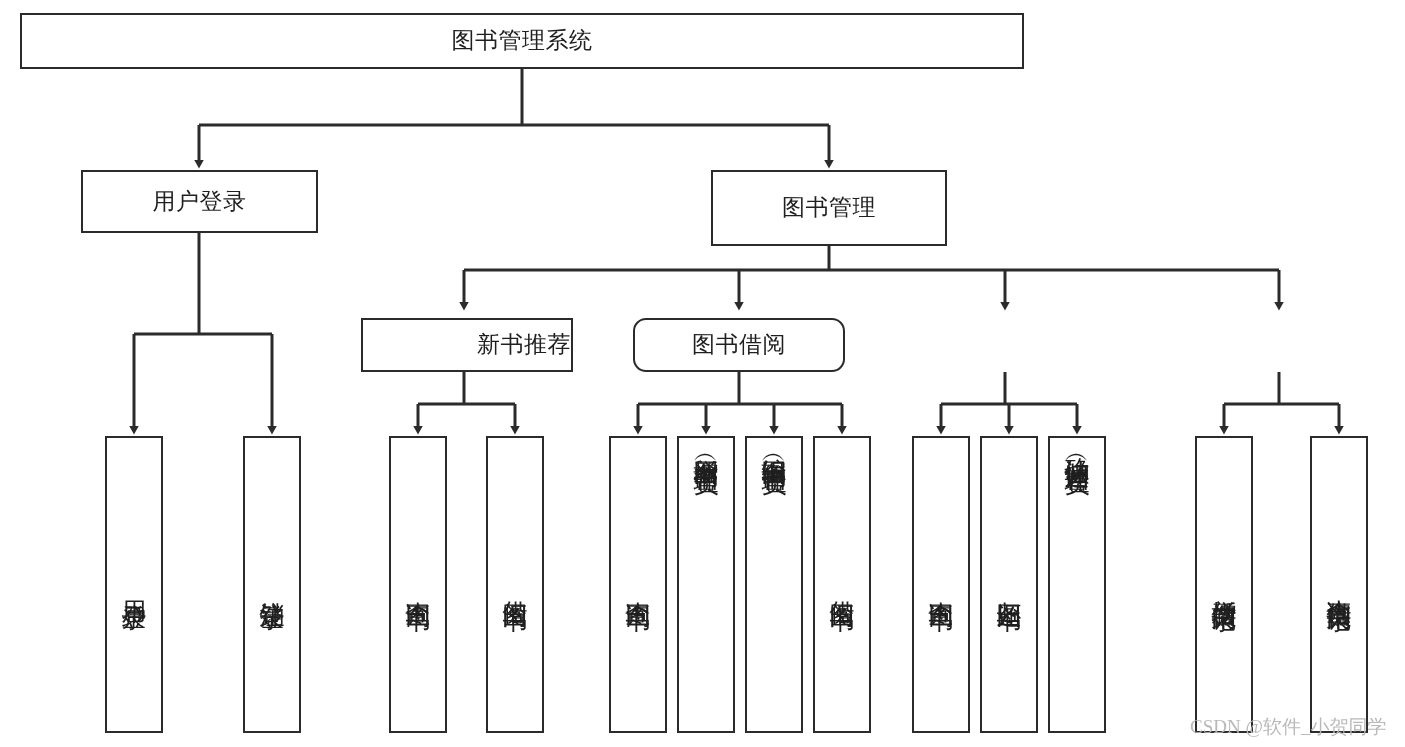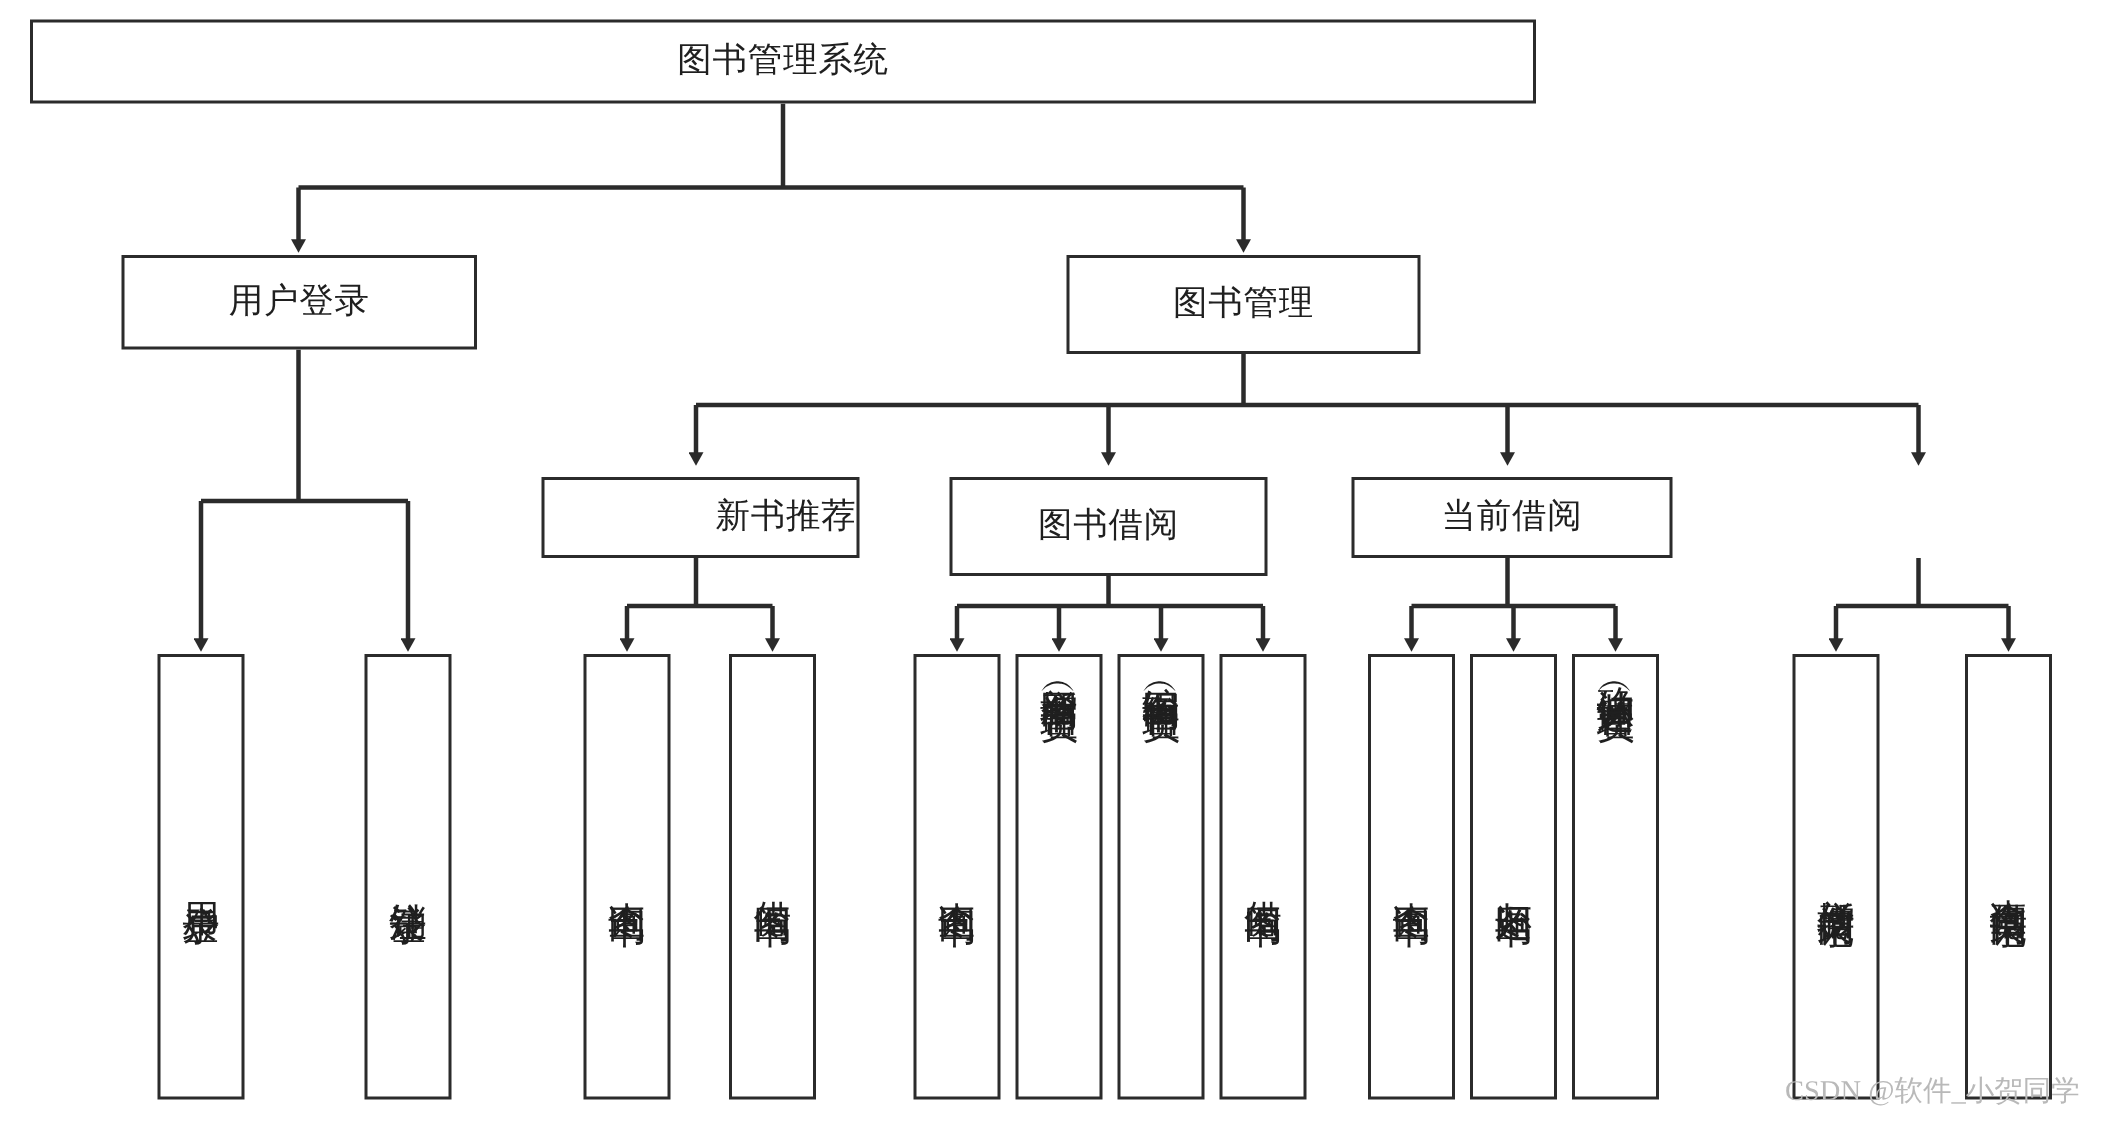--- a/index.html
+++ b/index.html
@@ -140,32 +140,29 @@
     </g>
   </svg>
 
   <div class="node horiz root" style="left:20px; top:13px; width:1004px; height:56px;">
     <span class="node-label">图书管理系统</span>
   </div>
 
   <div class="node horiz" style="left:81px; top:170px; width:237px; height:63px;">
     <span class="node-label">用户登录</span>
   </div>
-  <div class="node horiz" style="left:711px; top:170px; width:236px; height:66px;">
+  <div class="node horiz" style="left:711px; top:170px; width:236px; height:76px;">
     <span class="node-label">图书管理</span>
   </div>
 
   <div class="node horiz" style="left:361px; top:318px; width:212px; height:54px;justify-content:flex-end;">
     <span class="node-label">新书推荐</span>
   </div>
-  <div class="node horiz" style="left:633px; top:318px; width:212px; height:66px;">
+  <div class="node horiz" style="left:633px; top:318px; width:212px; height:54px;border-radius:13px;">
     <span class="node-label">图书借阅</span>
-  </div>
-  <div class="node horiz" style="left:901px; top:318px; width:214px; height:54px;">
-    <span class="node-label">当前借阅</span>
   </div>
 
   <div class="node vert center-v" style="left:105px; top:436px; width:58px; height:297px;">
     <span class="node-label">用户登录</span>
   </div>
   <div class="node vert center-v" style="left:243px; top:436px; width:58px; height:297px;">
     <span class="node-label">注销登录</span>
   </div>
 
   <div class="node vert center-v" style="left:389px; top:436px; width:58px; height:297px;">

